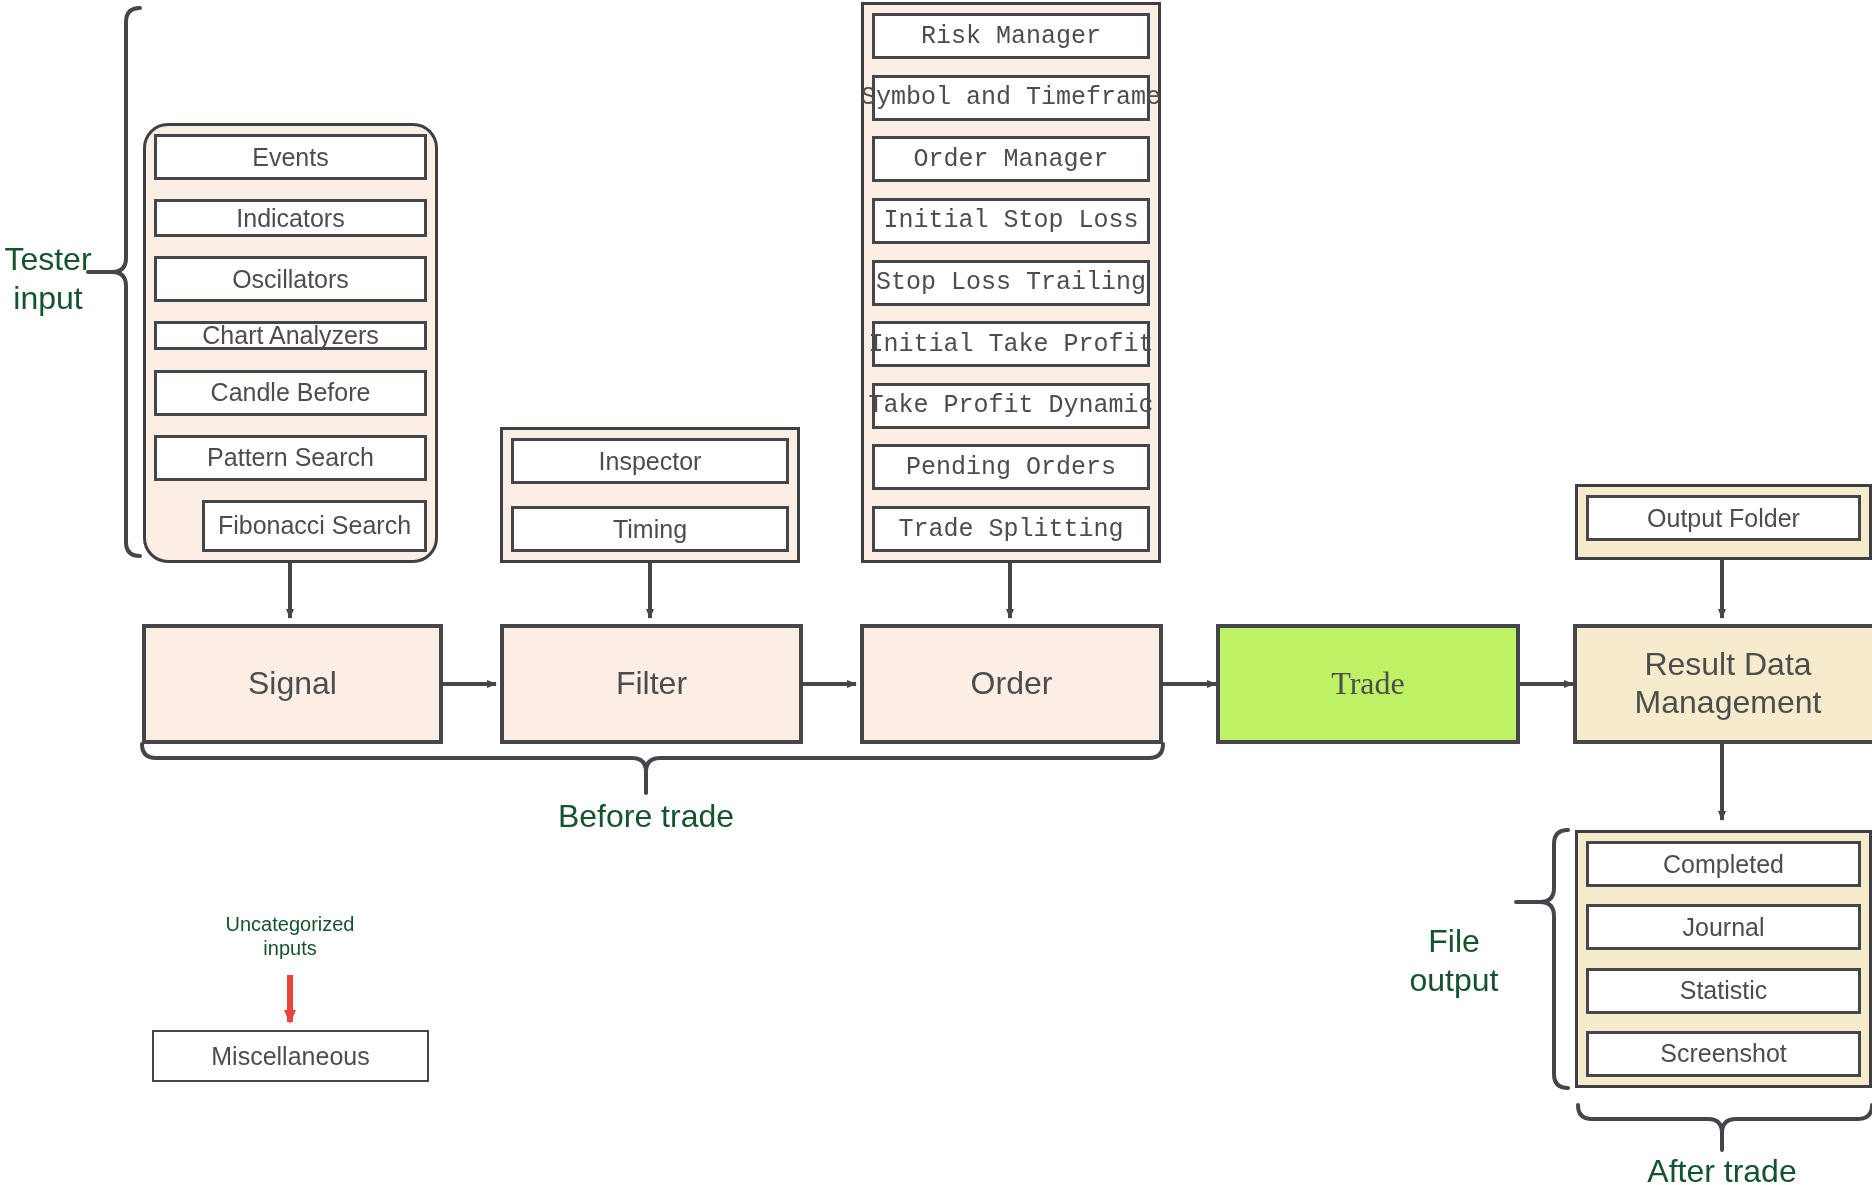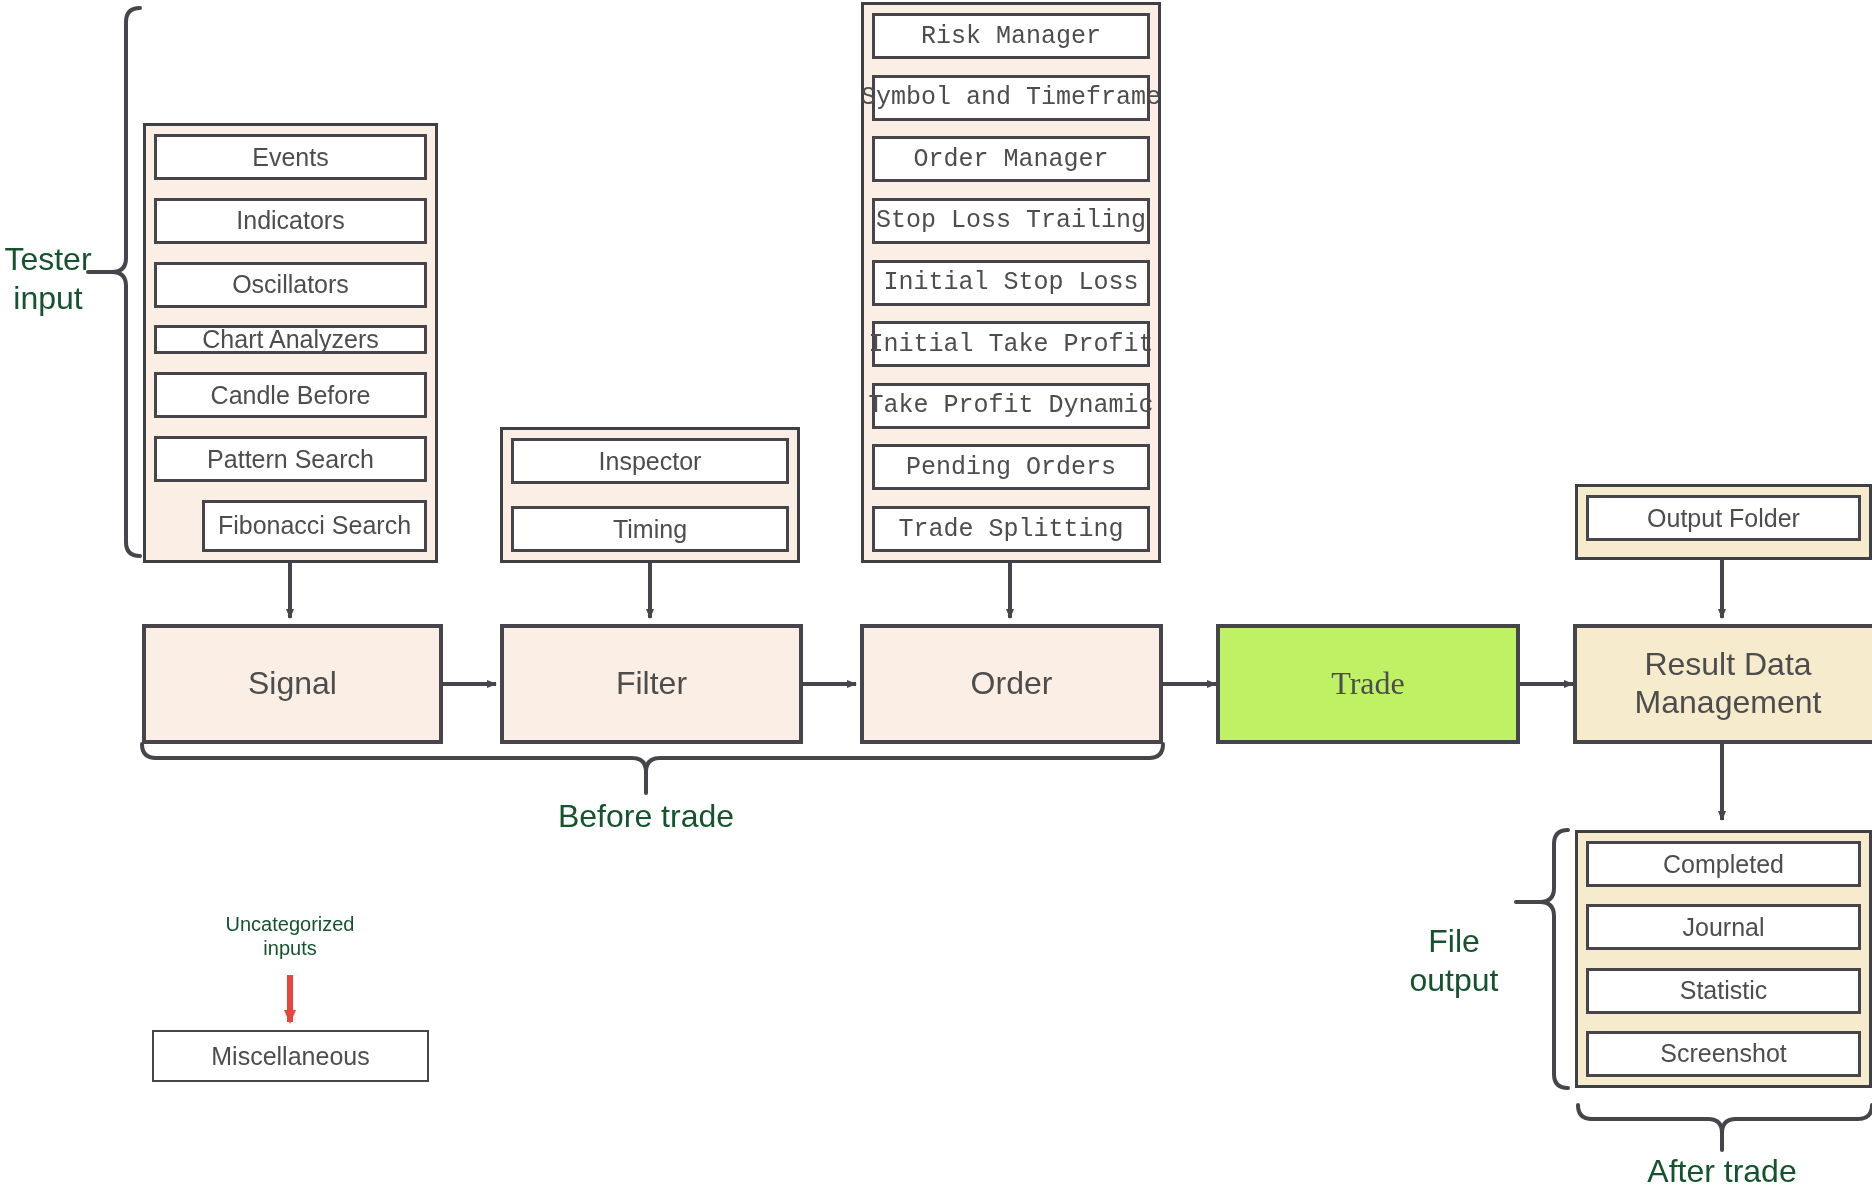--- a/index.html
+++ b/index.html
@@ -111,46 +111,46 @@
     <g stroke="#45454b" stroke-width="4" fill="none" stroke-linecap="round">
       <path d="M1578,1105 q0,14 14,14 L1708,1119 q14,0 14,14 q0,-14 14,-14 L1858,1119 q14,0 14,-14"></path>
       <path d="M1722,1133 L1722,1150"></path>
     </g>
 
     <g stroke="#e8463c" stroke-width="6" fill="none">
       <path d="M290,975 L290,1022" marker-end="url(#arrowRed)"></path>
     </g>
   </svg>
 
-  <div class="group peach" style="left:143px;top:123px;width:295px;height:440px;">
+  <div class="group peach" style="left:143px;top:123px;width:295px;height:440px;border-radius:25px;">
     <div class="group-inner">
       <div class="item" style="height:46px;">Events</div>
-      <div class="item" style="height:46px;">Indicators</div>
+      <div class="item" style="height:38px;">Indicators</div>
       <div class="item" style="height:46px;">Oscillators</div>
       <div class="item" style="height:29px;">Chart Analyzers</div>
       <div class="item" style="height:46px;">Candle Before</div>
       <div class="item" style="height:46px;">Pattern Search</div>
       <div class="item" style="height:52px;margin-left:48px;">Fibonacci Search</div>
     </div>
   </div>
 
   <div class="group peach" style="left:500px;top:427px;width:300px;height:136px;">
     <div class="group-inner">
       <div class="item" style="height:46px;">Inspector</div>
       <div class="item" style="height:46px;">Timing</div>
     </div>
   </div>
 
   <div class="group peach" style="left:861px;top:2px;width:300px;height:561px;font-family:Liberation Mono, monospace;">
     <div class="group-inner">
       <div class="item" style="height:46px;">Risk Manager</div>
       <div class="item" style="height:46px;">Symbol and Timeframe</div>
       <div class="item" style="height:46px;">Order Manager</div>
+      <div class="item" style="height:46px;">Initial Stop Loss</div>
       <div class="item" style="height:46px;">Stop Loss Trailing</div>
-      <div class="item" style="height:46px;">Initial Stop Loss</div>
       <div class="item" style="height:46px;">Initial Take Profit</div>
       <div class="item" style="height:46px;">Take Profit Dynamic</div>
       <div class="item" style="height:46px;">Pending Orders</div>
       <div class="item" style="height:46px;">Trade Splitting</div>
     </div>
   </div>
 
   <div class="group cream" style="left:1575px;top:484px;width:297px;height:76px;">
     <div class="group-inner">
       <div class="item" style="height:46px;">Output Folder</div>

